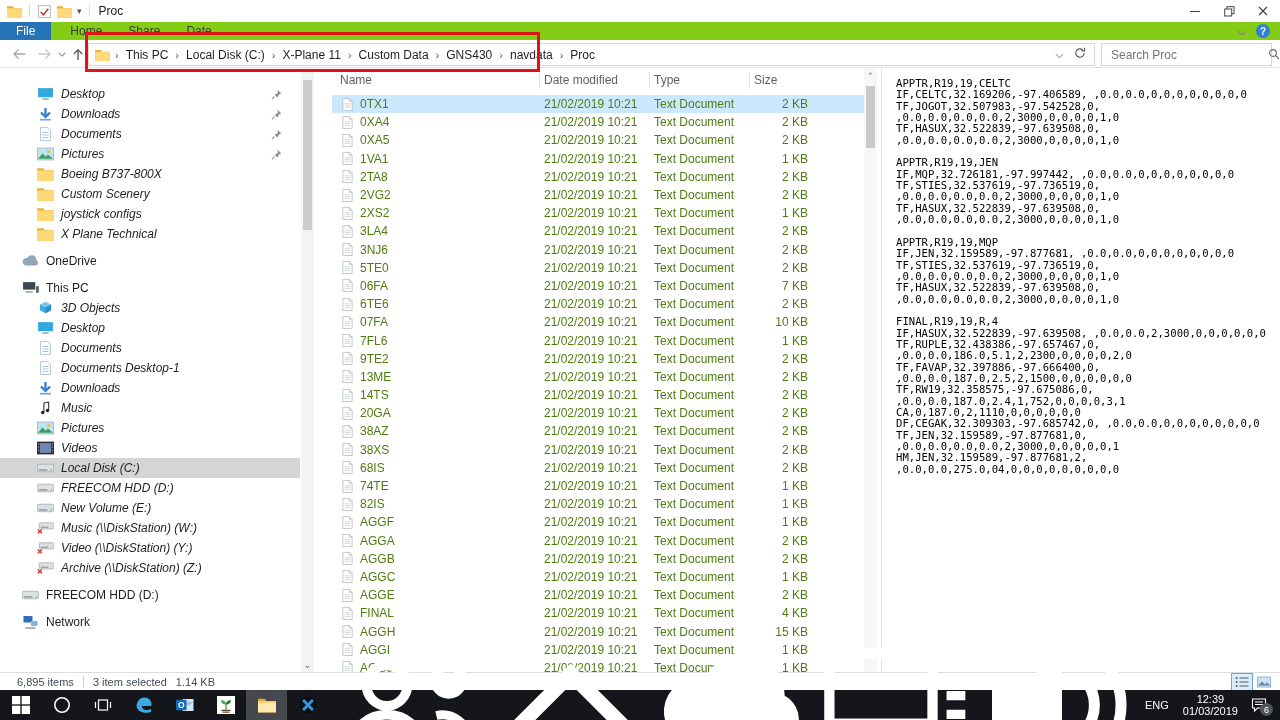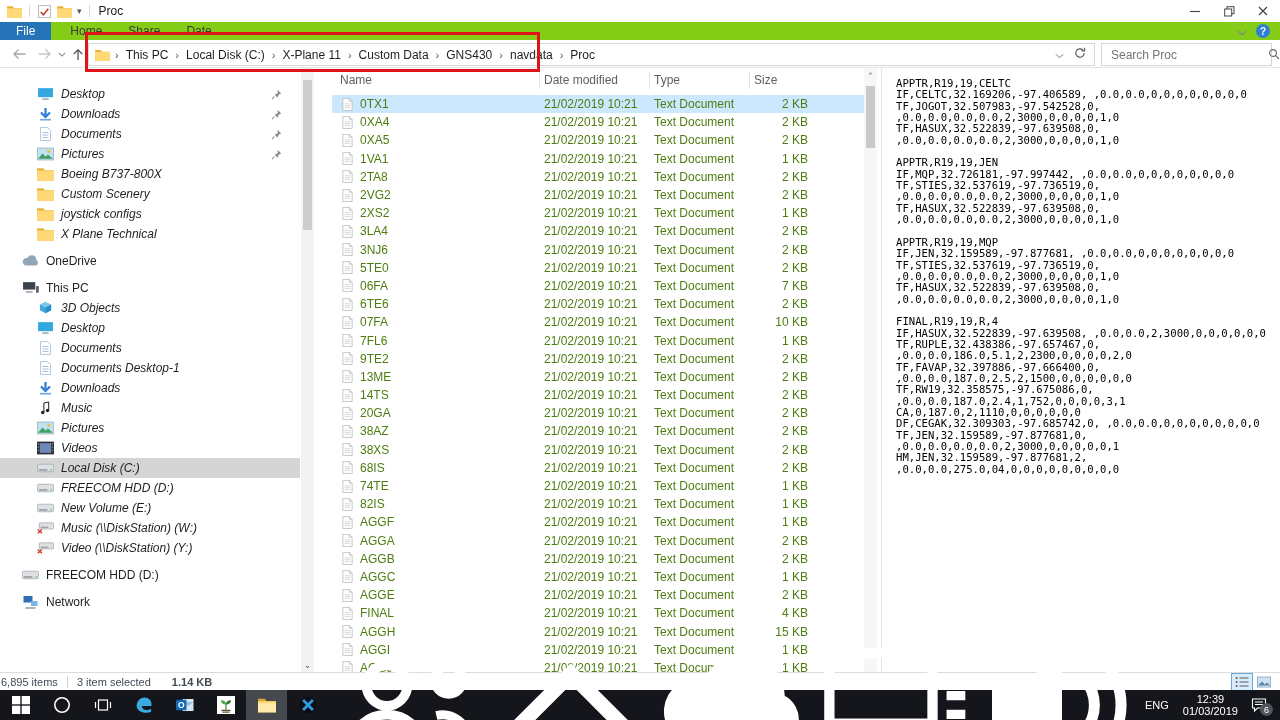--- a/index.html
+++ b/index.html
@@ -80,23 +80,23 @@
   
   .preview { position:absolute; left:881px; top:68px; width:399px; height:604px;
              border-left:1px solid #e4e4e4; overflow:hidden; background:#fff; }
   .preview pre { margin:8px; padding:2px 0 0 6px; font-family:"DejaVu Sans Mono", monospace;
                  font-size:10.6px; line-height:11.35px; color:#000; white-space:pre; }
 
   
   .statusbar { position:absolute; left:0; top:672px; width:1280px; height:18px;
                border-top:1px solid #dcdcdc; display:flex; align-items:center;
                font-size:11px; color:#3f4a56; background:#fff; }
-  .sb-pad { padding-left:1px; }
+  .sb-pad { padding-left:17px; }
   .status-sep { width:1px; height:12px; background:#d0d0d0; margin:0 9px; }
-  .status-gap { margin-left:21px;font-weight:bold; }
+  .status-gap { margin-left:9px; }
   .view-btns { margin-left:auto; display:flex; gap:2px; padding-right:6px; }
   .view-btn { width:20px; height:16px; display:flex; align-items:center; justify-content:center; }
   .view-btn.active { background:#d9ecfb; outline:1px solid #66a7dc; }
 
   
   .taskbar { position:absolute; left:0; top:690px; width:1280px; height:30px;
              background:#14161b; display:flex; align-items:stretch; }
   .tb-btn { width:41px; display:flex; align-items:center; justify-content:center; }
   .tb-btn.active { background:#45484d; }
   .tb-btn .icn { width:18px; height:18px; display:inline-flex; }
@@ -485,20 +485,30 @@
         <div class="sb-item child">
           <span class="icn">
             <svg viewBox="0 0 18 12">
               <rect x="2.4" y=".5" width="15.2" height="6.5" rx="1" fill="#dde1e4" stroke="#9aa0a6" stroke-width=".7"></rect>
               <rect x="4" y="4.6" width="8" height="1.2" fill="#8f969c"></rect>
               <path d="M.8 7.6l4.4 4M5.2 7.6l-4.4 4" stroke="#d23b2e" stroke-width="1.5"></path>
             </svg>
           </span>
           <span>Video (\\DiskStation) (Y:)</span>
         </div>
+        <div class="sb-item child">
+          <span class="icn">
+            <svg viewBox="0 0 18 12">
+              <rect x="2.4" y=".5" width="15.2" height="6.5" rx="1" fill="#dde1e4" stroke="#9aa0a6" stroke-width=".7"></rect>
+              <rect x="4" y="4.6" width="8" height="1.2" fill="#8f969c"></rect>
+              <path d="M.8 7.6l4.4 4M5.2 7.6l-4.4 4" stroke="#d23b2e" stroke-width="1.5"></path>
+            </svg>
+          </span>
+          <span>Archive (\\DiskStation) (Z:)</span>
+        </div>
       </div>
       <div class="sb-section">
         <div class="sb-item top">
           <span class="icn">
             <svg viewBox="0 0 18 10">
               <rect x=".4" y="1" width="17.2" height="8" rx="1.5" fill="#dde1e4" stroke="#9aa0a6" stroke-width=".7"></rect>
               <rect x="2" y="6.3" width="9" height="1.5" fill="#8f969c"></rect>
               <circle cx="15" cy="7" r=".9" fill="#7cc67e"></circle>
             </svg>
           </span>

